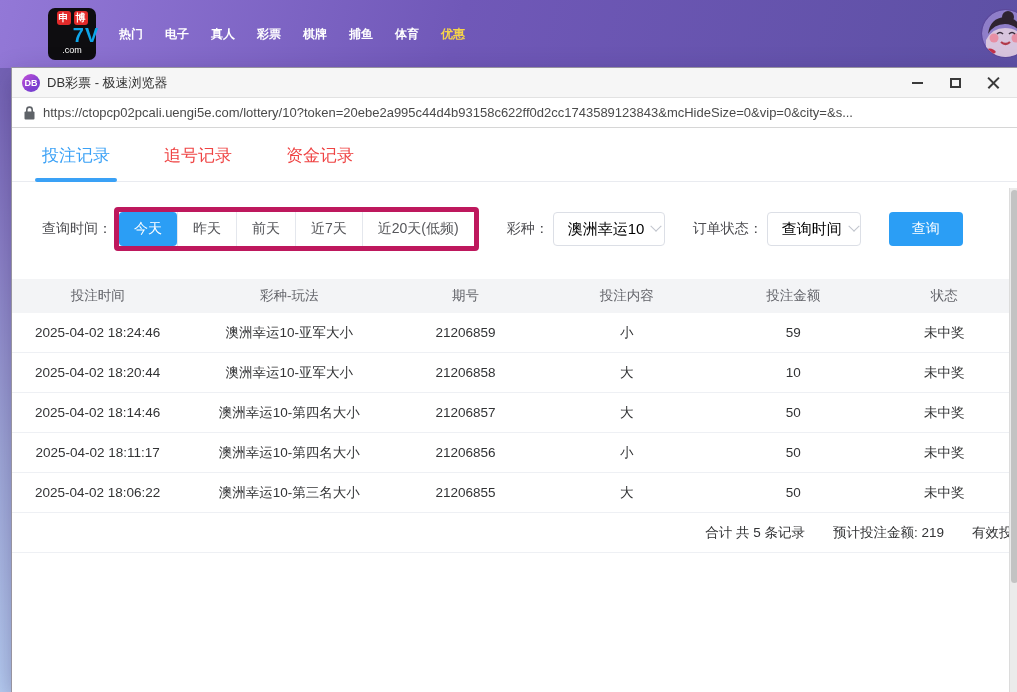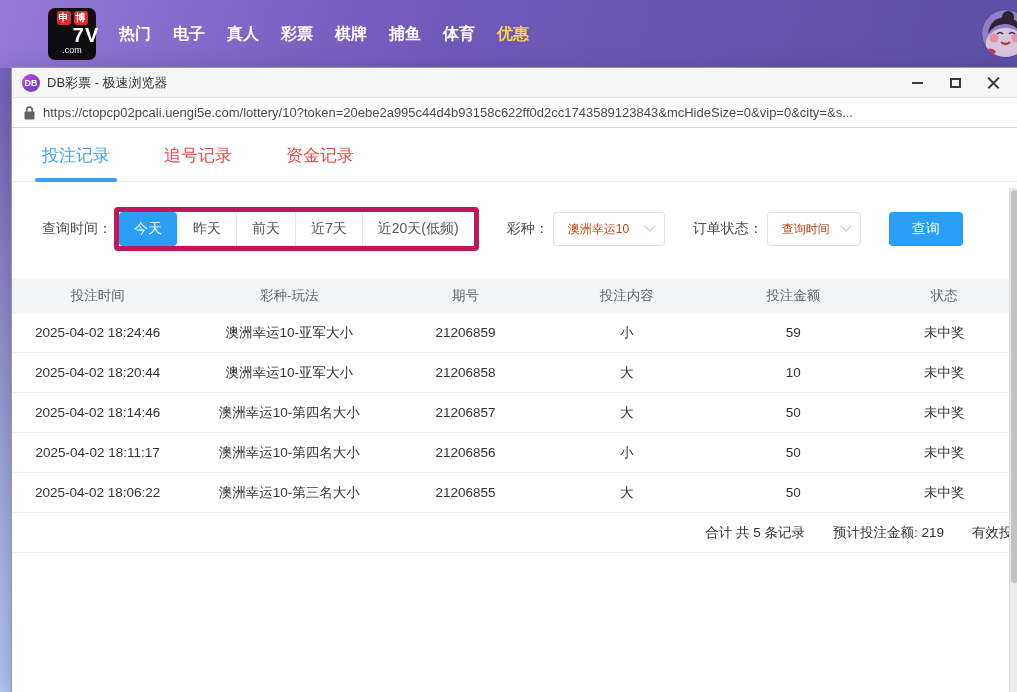--- a/index.html
+++ b/index.html
@@ -19,25 +19,25 @@
   .logo {
     margin-left:48px; width:48px; height:52px; background:#0e0d10;
     border-radius:7px; display:flex; flex-direction:column; align-items:center;
     flex:none;
   }
   .logo-badges { display:flex; gap:3px; margin-top:3px; }
   .logo-badge {
     width:14px; height:14px; background:#e22a2a; border-radius:3px;
     color:#fff; font-size:10px; line-height:14px; text-align:center; font-weight:bold;
   }
-  .logo-main { color:#ffffff; font-size:20px; font-weight:bold; line-height:21px; letter-spacing:1px;margin-left:28px; }
+  .logo-main { color:#0ea5e9; font-size:20px; font-weight:bold; line-height:21px; letter-spacing:1px;margin-left:28px; }
   .logo-suffix { color:#fff; font-size:9px; font-weight:normal; line-height:9px; }
   .nav { display:flex; margin-left:12px; }
   .nav-item {
-    padding:0 11px; color:#ffffff; font-size:16px; font-weight:bold;
+    padding:0 11px; color:#ffffff; font-size:12px; font-weight:bold;
     line-height:68px; cursor:pointer; white-space:nowrap;
   }
   .nav-item.highlight { color:#f6d449; }
   .avatar {
     position:absolute; right:-12px; top:10px; width:47px; height:47px;
     border-radius:50%; overflow:hidden; cursor:pointer;
     box-shadow:0 0 0 1px rgba(90,60,140,.4);
   }
 
   
@@ -113,21 +113,21 @@
   .time-btn:first-child { border-left:none; }
   .time-btn.active { background:#2b9ef5; color:#fff; border-left:none; border-radius:4px; }
   .sel-label { margin-left:28px; }
   .select {
     height:34px; border:1px solid #dcdfe6; border-radius:4px; background:#fff;
     display:flex; align-items:center; justify-content:space-between;
     padding:0 10px 0 14px; margin-left:4px; cursor:pointer;
   }
   .select.lottery { width:112px; }
   .select.status { width:94px; }
-  .select-value { font-size:12px; color:#c2410c; white-space:nowrap; }
+  .select-value { font-size:15px; color:#000000; white-space:nowrap; }
   .chev {
     width:8px; height:8px; border-right:1.6px solid #c0c4cc; border-bottom:1.6px solid #c0c4cc;
     transform:rotate(45deg) translate(-2px,-2px); flex:none; margin-left:8px;
   }
   .query-btn {
     margin-left:28px; width:74px; height:34px; border:none; border-radius:4px;
     background:#2b9ef5; color:#fff; font-size:14px; cursor:pointer;
     font-family:inherit;
   }
 

